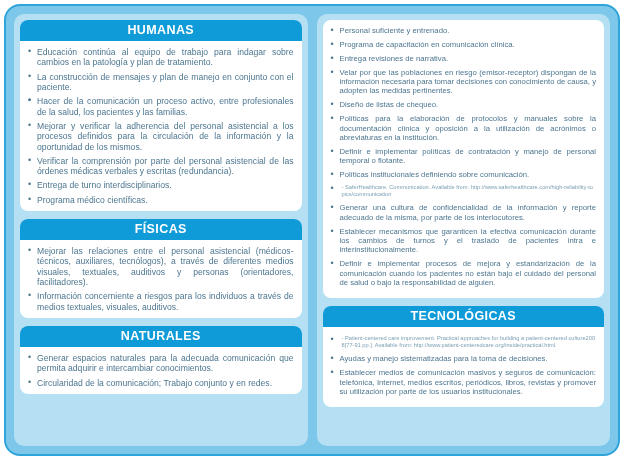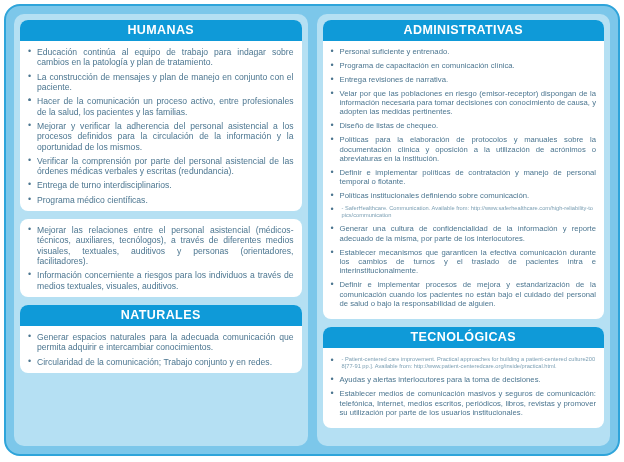--- a/index.html
+++ b/index.html
@@ -123,20 +123,23 @@
 
   <li class="it">
     <span class="blt">•</span>
     <span>Programa médico científicas.</span>
     
   </li>
 </ul>
   </section>
 
   <section class="sec">
+    <header class="sec-h">
+      <span>FÍSICAS</span>
+    </header>
     <ul class="sec-b">
   <li class="it">
     <span class="blt">•</span>
     <span>Mejorar las relaciones entre el personal asistencial (médicos-técnicos, auxiliares, tecnólogos), a través de diferentes medios visuales, textuales, auditivos y personas (orientadores, facilitadores).</span>
     
   </li>
 
   <li class="it">
     <span class="blt">•</span>
     <span>Información concerniente a riesgos para los individuos a través de medios textuales, visuales, auditivos.</span>
@@ -159,23 +162,20 @@
   <li class="it">
     <span class="blt">•</span>
     <span>Circularidad de la comunicación; Trabajo conjunto y en redes.</span>
     
   </li>
 </ul>
   </section>
 </div>
   <div class="col col-right">
   <section class="sec">
-    <header class="sec-h">
-      <span>ADMINISTRATIVAS</span>
-    </header>
     <ul class="sec-b">
   <li class="it">
     <span class="blt">•</span>
     <span>Personal suficiente y entrenado.</span>
     
   </li>
 
   <li class="it">
     <span class="blt">•</span>
     <span>Programa de capacitación en comunicación clínica.</span>
@@ -248,21 +248,21 @@
       <span>TECNOLÓGICAS</span>
     </header>
     <ul class="sec-b">
   <li class="it">
     <span class="blt">•</span>
     <div class="cit">- Patient-centered care improvement. Practical approaches for building a patient-centered culture2008[77-91 pp.]. Available from: http://www.patient-centeredcare.org/inside/practical.html.</div>
   </li>
 
   <li class="it">
     <span class="blt">•</span>
-    <span>Ayudas y alertas interlocutores para la toma de decisiones.</span>
+    <span>Ayudas y manejo sistematizadas para la toma de decisiones.</span>
     
   </li>
 
   <li class="it">
     <span class="blt">•</span>
     <span>Establecer medios de comunicación masivos y seguros de comunicación: telefónica, Internet, medios escritos, periódicos, libros, revistas y promover su utilización por parte de los usuarios institucionales.</span>
     
   </li>
 </ul>
   </section>

